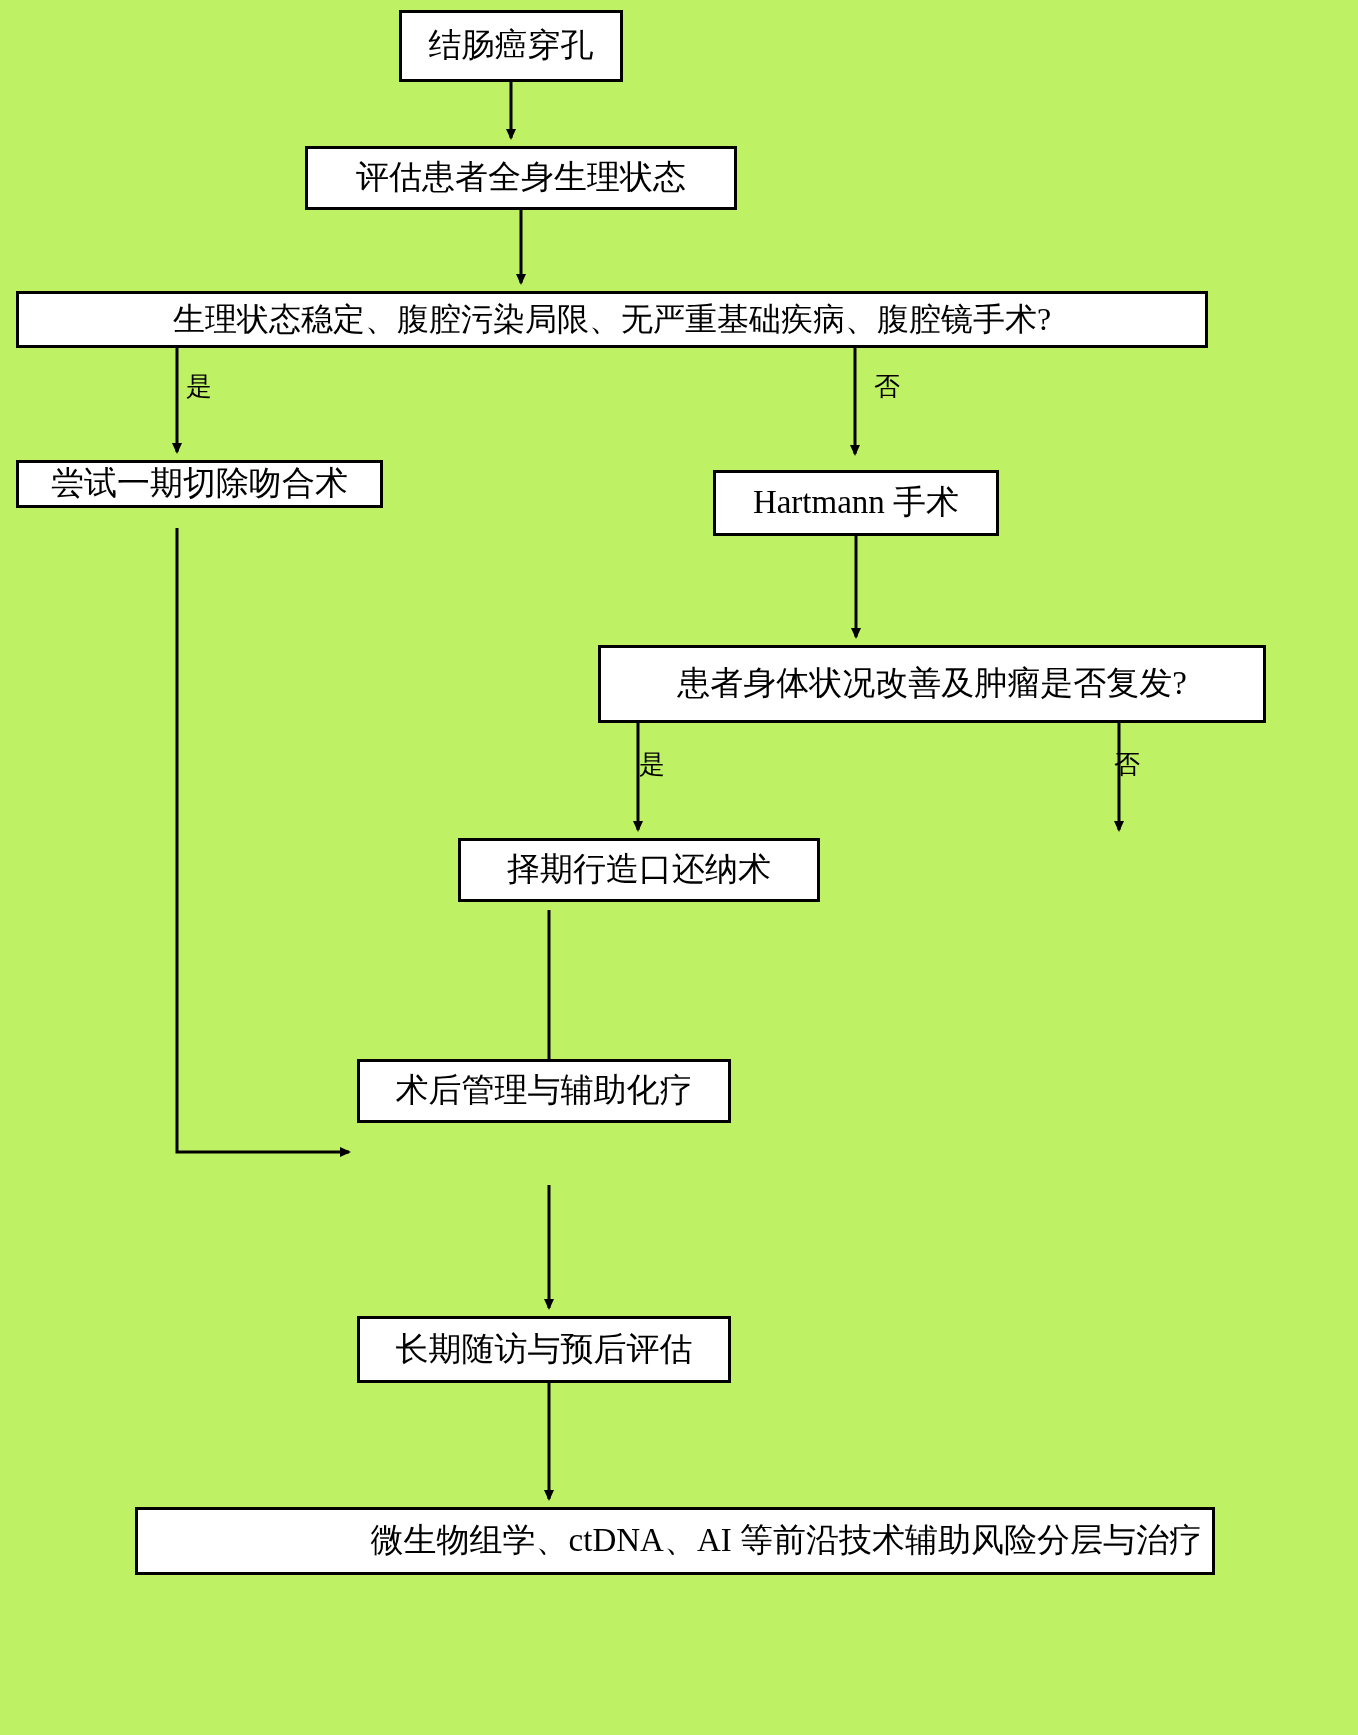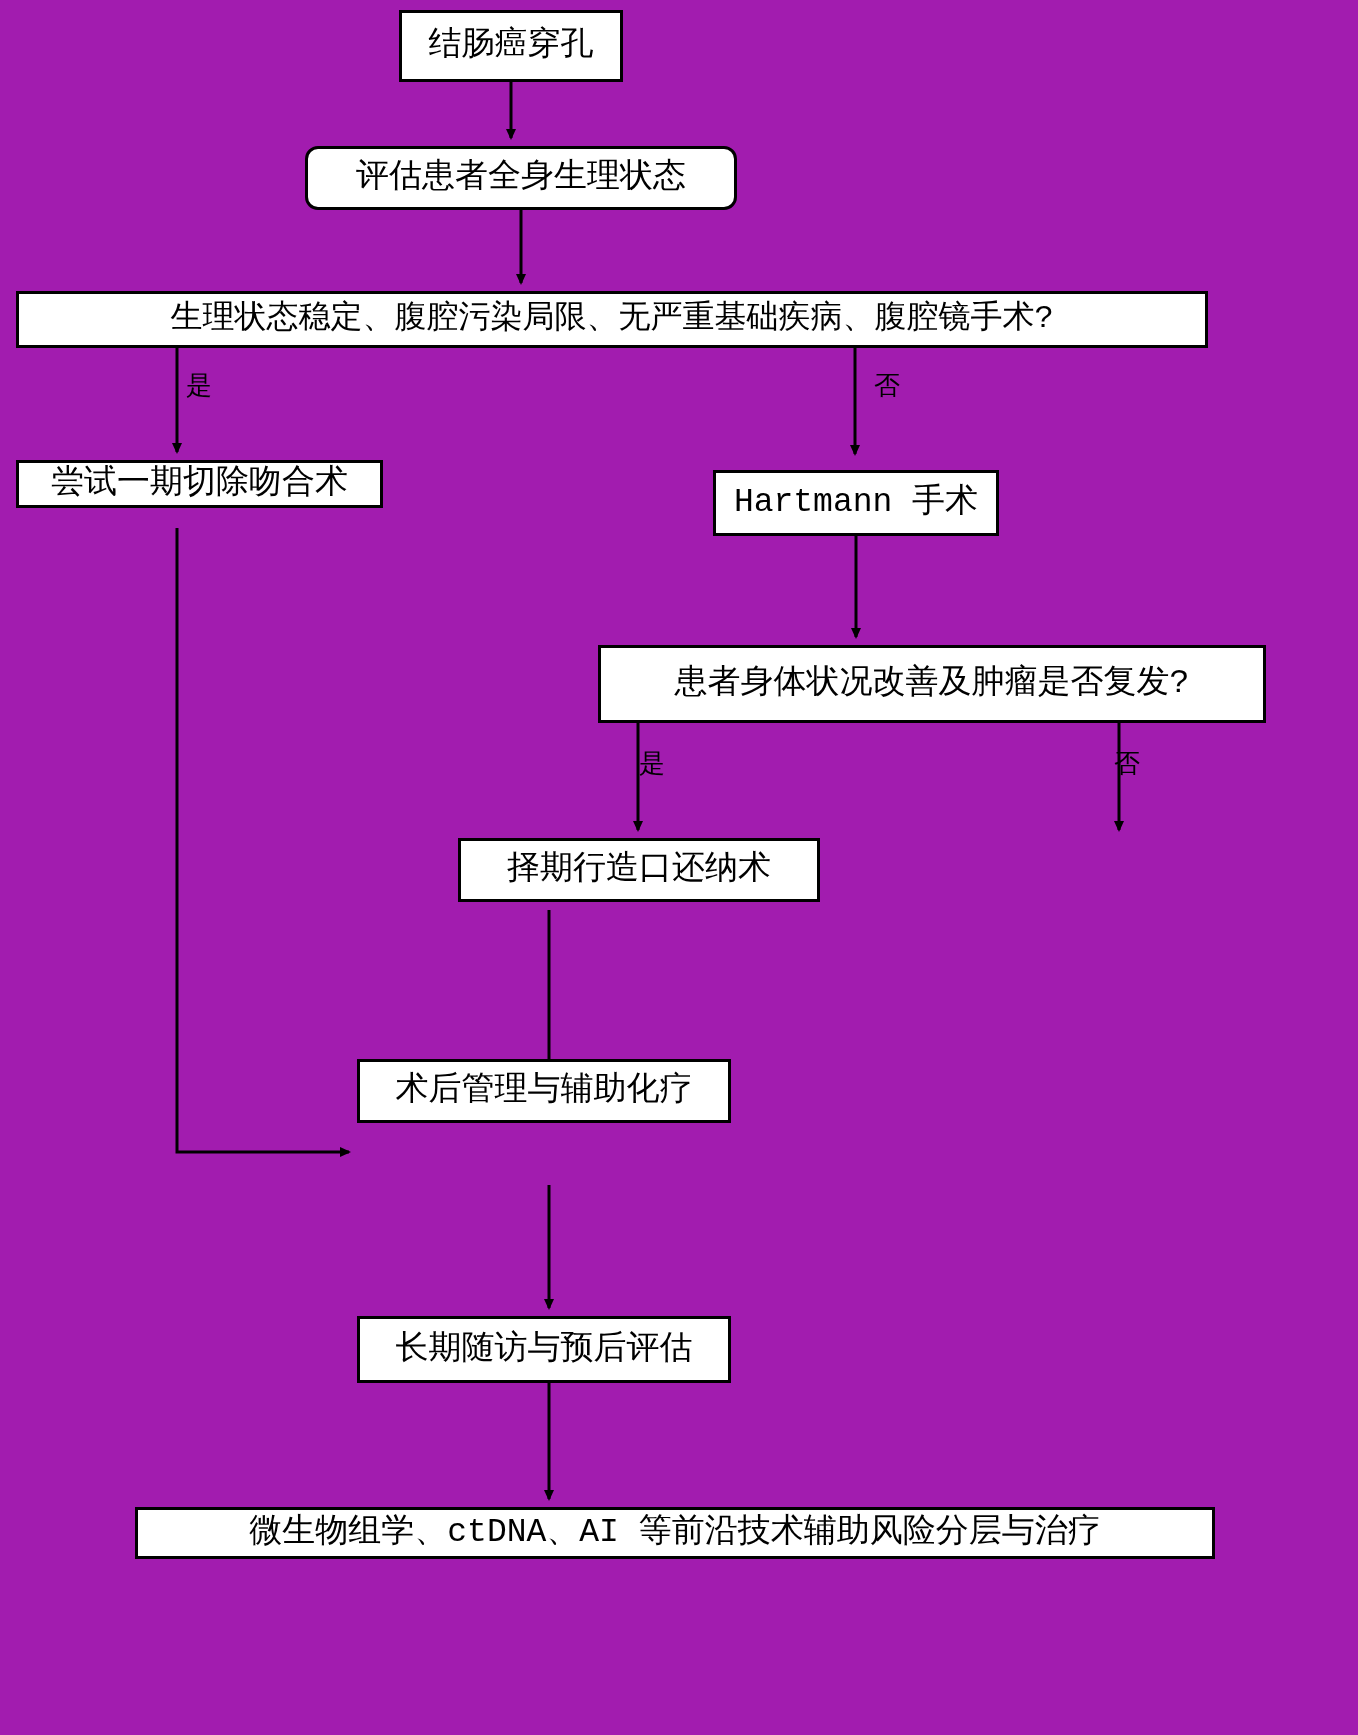--- a/index.html
+++ b/index.html
@@ -4,23 +4,22 @@
 <style>
   html,body{margin:0;padding:0;background:#ffffff;}
   body{
     font-family:"Liberation Serif","DejaVu Serif",serif;
     color:#000000;
   }
   #canvas{
     position:relative;
     width:1358px;
     height:1735px;
-    background:#a21caf;
+    background:#bef264;
     overflow:hidden;
-    font-family:Liberation Mono, monospace;
   }
   svg.edges{
     position:absolute;
     left:0;top:0;
     width:1358px;
     height:1735px;
     pointer-events:none;
   }
   .node{
     position:absolute;
@@ -41,30 +40,30 @@
   .edge-label{
     position:absolute;
     font-size:26px;
     line-height:1;
     white-space:nowrap;
     color:#000000;
   }
 
   
   #n-perforation   {left:399px; top:10px;   width:224px; height:72px;  font-size:33px;}
-  #n-assess        {left:305px; top:146px;  width:432px; height:64px;  font-size:33px;border-radius:13px;}
+  #n-assess        {left:305px; top:146px;  width:432px; height:64px;  font-size:33px;}
   #n-decision1     {left:16px;  top:291px;  width:1192px;height:57px;  font-size:32px;}
   #n-primary       {left:16px;  top:460px;  width:367px; height:48px;  font-size:33px;}
   #n-hartmann      {left:713px; top:462px;  width:286px; height:66px;  font-size:33px;margin-top:8px;}
   #n-decision2     {left:598px; top:645px;  width:668px; height:78px;  font-size:33px;}
   #n-stomaclosure  {left:458px; top:838px;  width:362px; height:64px;  font-size:33px;}
   #n-permanent     {left:1023px;top:838px;  width:193px; height:72px;  font-size:33px;}
   #n-postop        {left:357px; top:1059px; width:374px; height:64px;  font-size:33px;}
   #n-followup      {left:357px; top:1316px; width:374px; height:67px;  font-size:33px;text-align:right;}
-  #n-frontier      {left:135px; top:1507px; width:1080px;height:52px;  font-size:33px;}
+  #n-frontier      {left:135px; top:1507px; width:1080px;height:68px;  font-size:33px;justify-content:flex-end;}
 
   
   #el-yes1 {left:186px;  top:374px;}
   #el-no1  {left:874px;  top:374px;}
   #el-yes2 {left:639px;  top:752px;}
   #el-no2  {left:1114px; top:752px;}
 </style>
 </head>
 <body>
 

